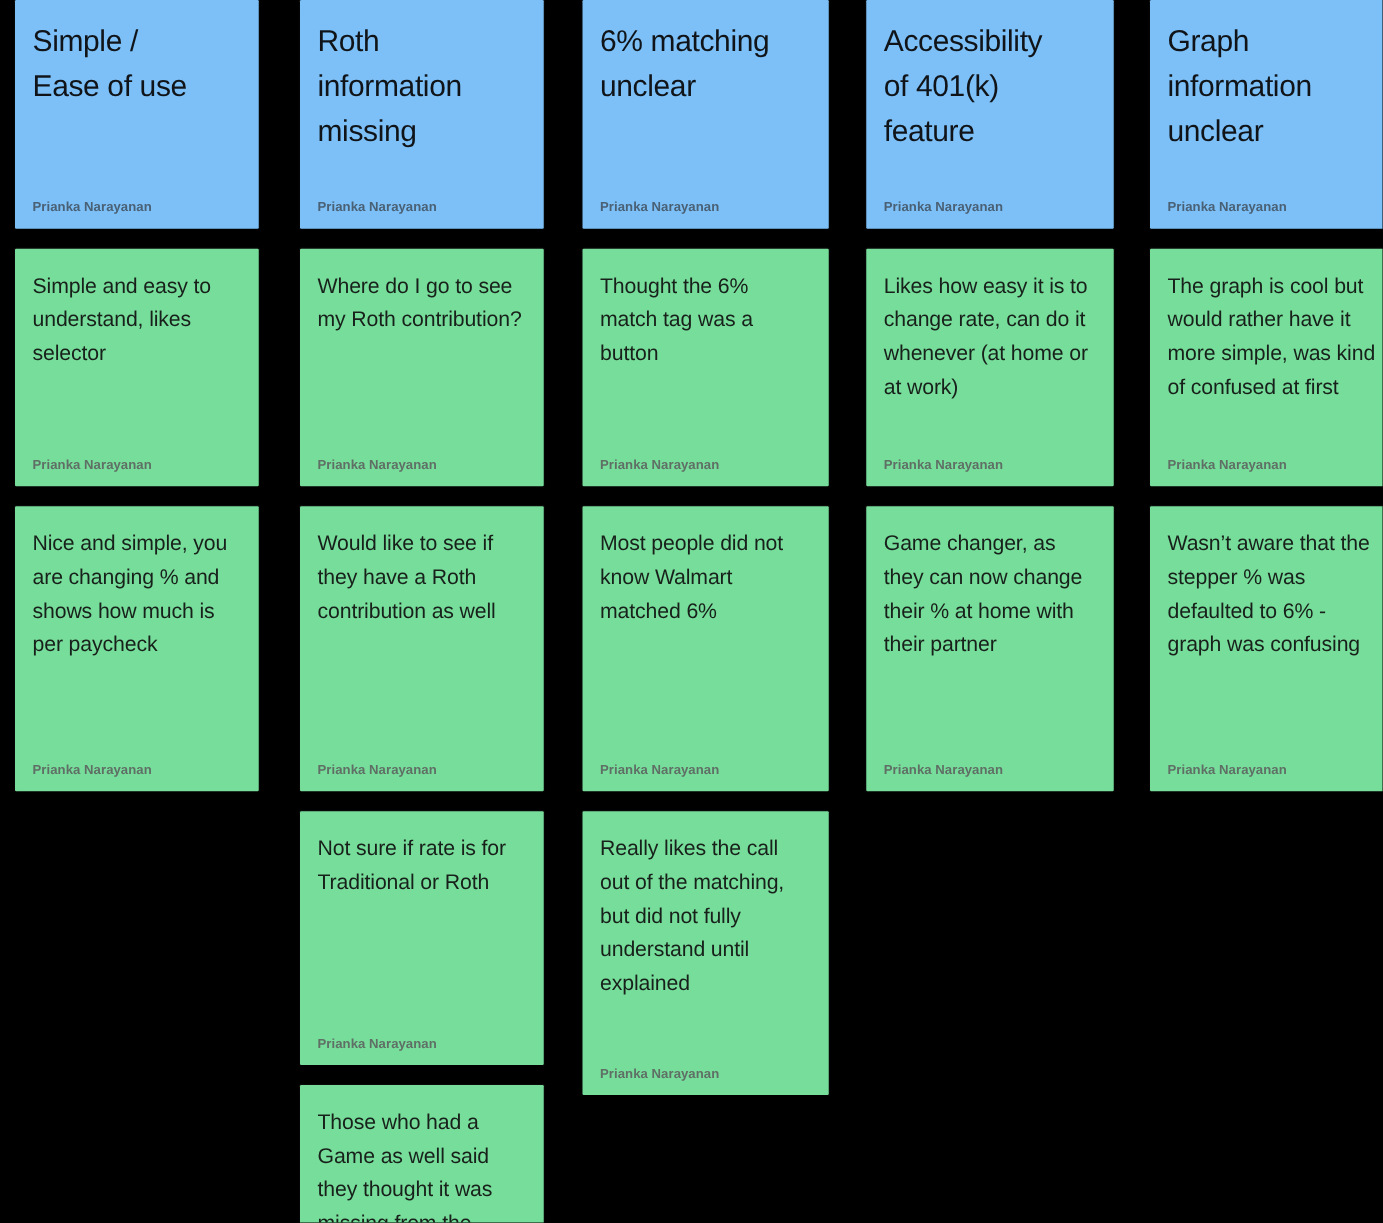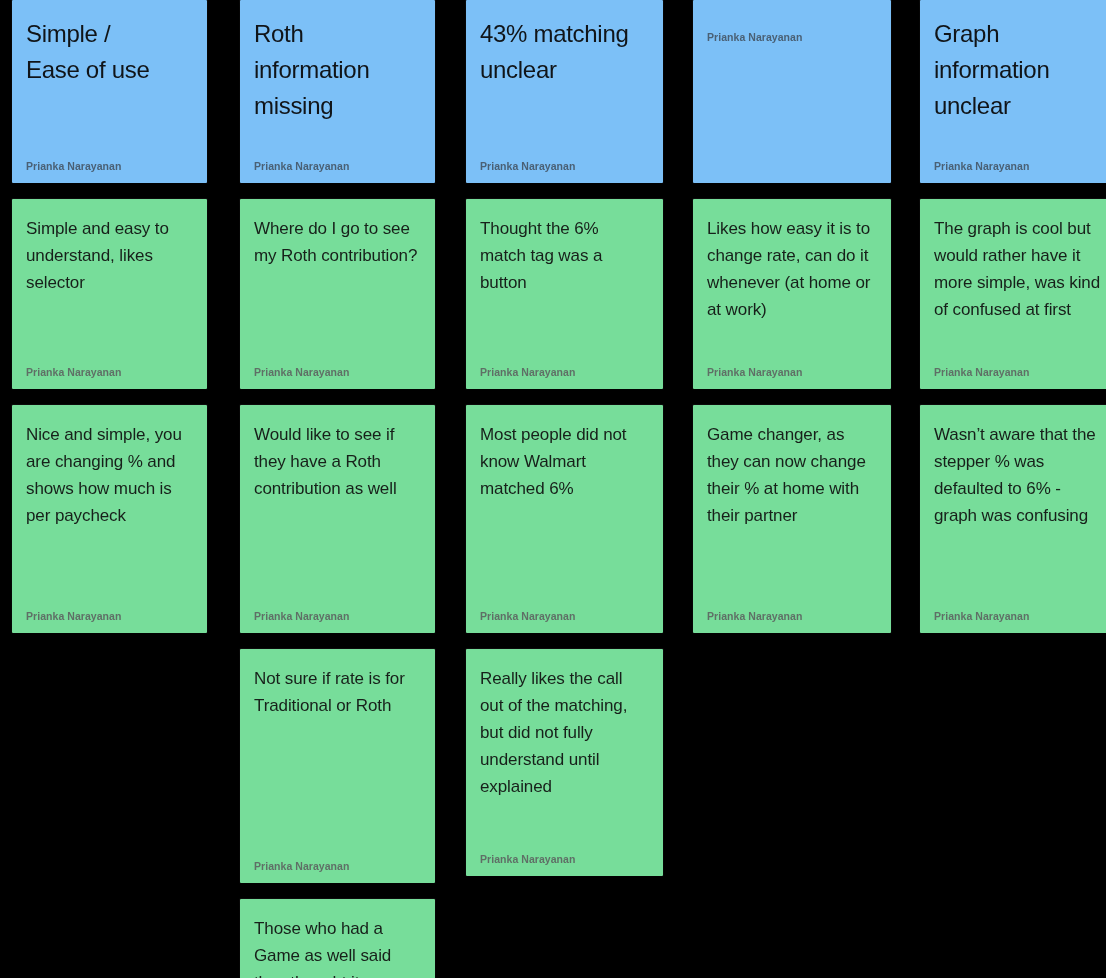--- a/index.html
+++ b/index.html
@@ -79,21 +79,21 @@
     letter-spacing: 0.05px;
     font-weight: bold;
   }
 
   .note.blue .note-author { color: #4a6075; }
 
   
   .h-header  { height: 183px; }
   .h-190     { height: 190px; }
   .h-194     { height: 228px; }
-  .h-203     { height: 234px; }
+  .h-203     { height: 203px; }
   .h-186     { height: 186px; }
   .h-225     { height: 227px; }
 </style>
 </head>
 <body>
 
 <div id="board">
 
   <div class="column col-0">
     <div class="note blue h-header">
@@ -131,40 +131,43 @@
       <div class="note-author">Prianka Narayanan</div>
     </div>
     <div class="note green h-186">
       <div class="note-text">Those who had a Game as well said they thought it was missing from the designs</div>
 
     </div>
   </div>
 
   <div class="column col-2">
     <div class="note blue h-header">
-      <div class="note-text">43% matching
+      <div class="note-text">6% matching
 unclear</div>
       <div class="note-author">Prianka Narayanan</div>
     </div>
     <div class="note green h-190">
       <div class="note-text">Thought the 6% match tag was a button</div>
       <div class="note-author">Prianka Narayanan</div>
     </div>
     <div class="note green h-194">
       <div class="note-text">Most people did not know Walmart matched 6%</div>
       <div class="note-author">Prianka Narayanan</div>
     </div>
     <div class="note green h-225">
       <div class="note-text">Really likes the call out of the matching, but did not fully understand until explained</div>
       <div class="note-author">Prianka Narayanan</div>
     </div>
   </div>
 
   <div class="column col-3">
     <div class="note blue h-header">
+      <div class="note-text">Accessibility
+of 401(k)
+feature</div>
       <div class="note-author">Prianka Narayanan</div>
     </div>
     <div class="note green h-190">
       <div class="note-text">Likes how easy it is to change rate, can do it whenever (at home or at work)</div>
       <div class="note-author">Prianka Narayanan</div>
     </div>
     <div class="note green h-194">
       <div class="note-text">Game changer, as they can now change their % at home with their partner</div>
       <div class="note-author">Prianka Narayanan</div>
     </div>

